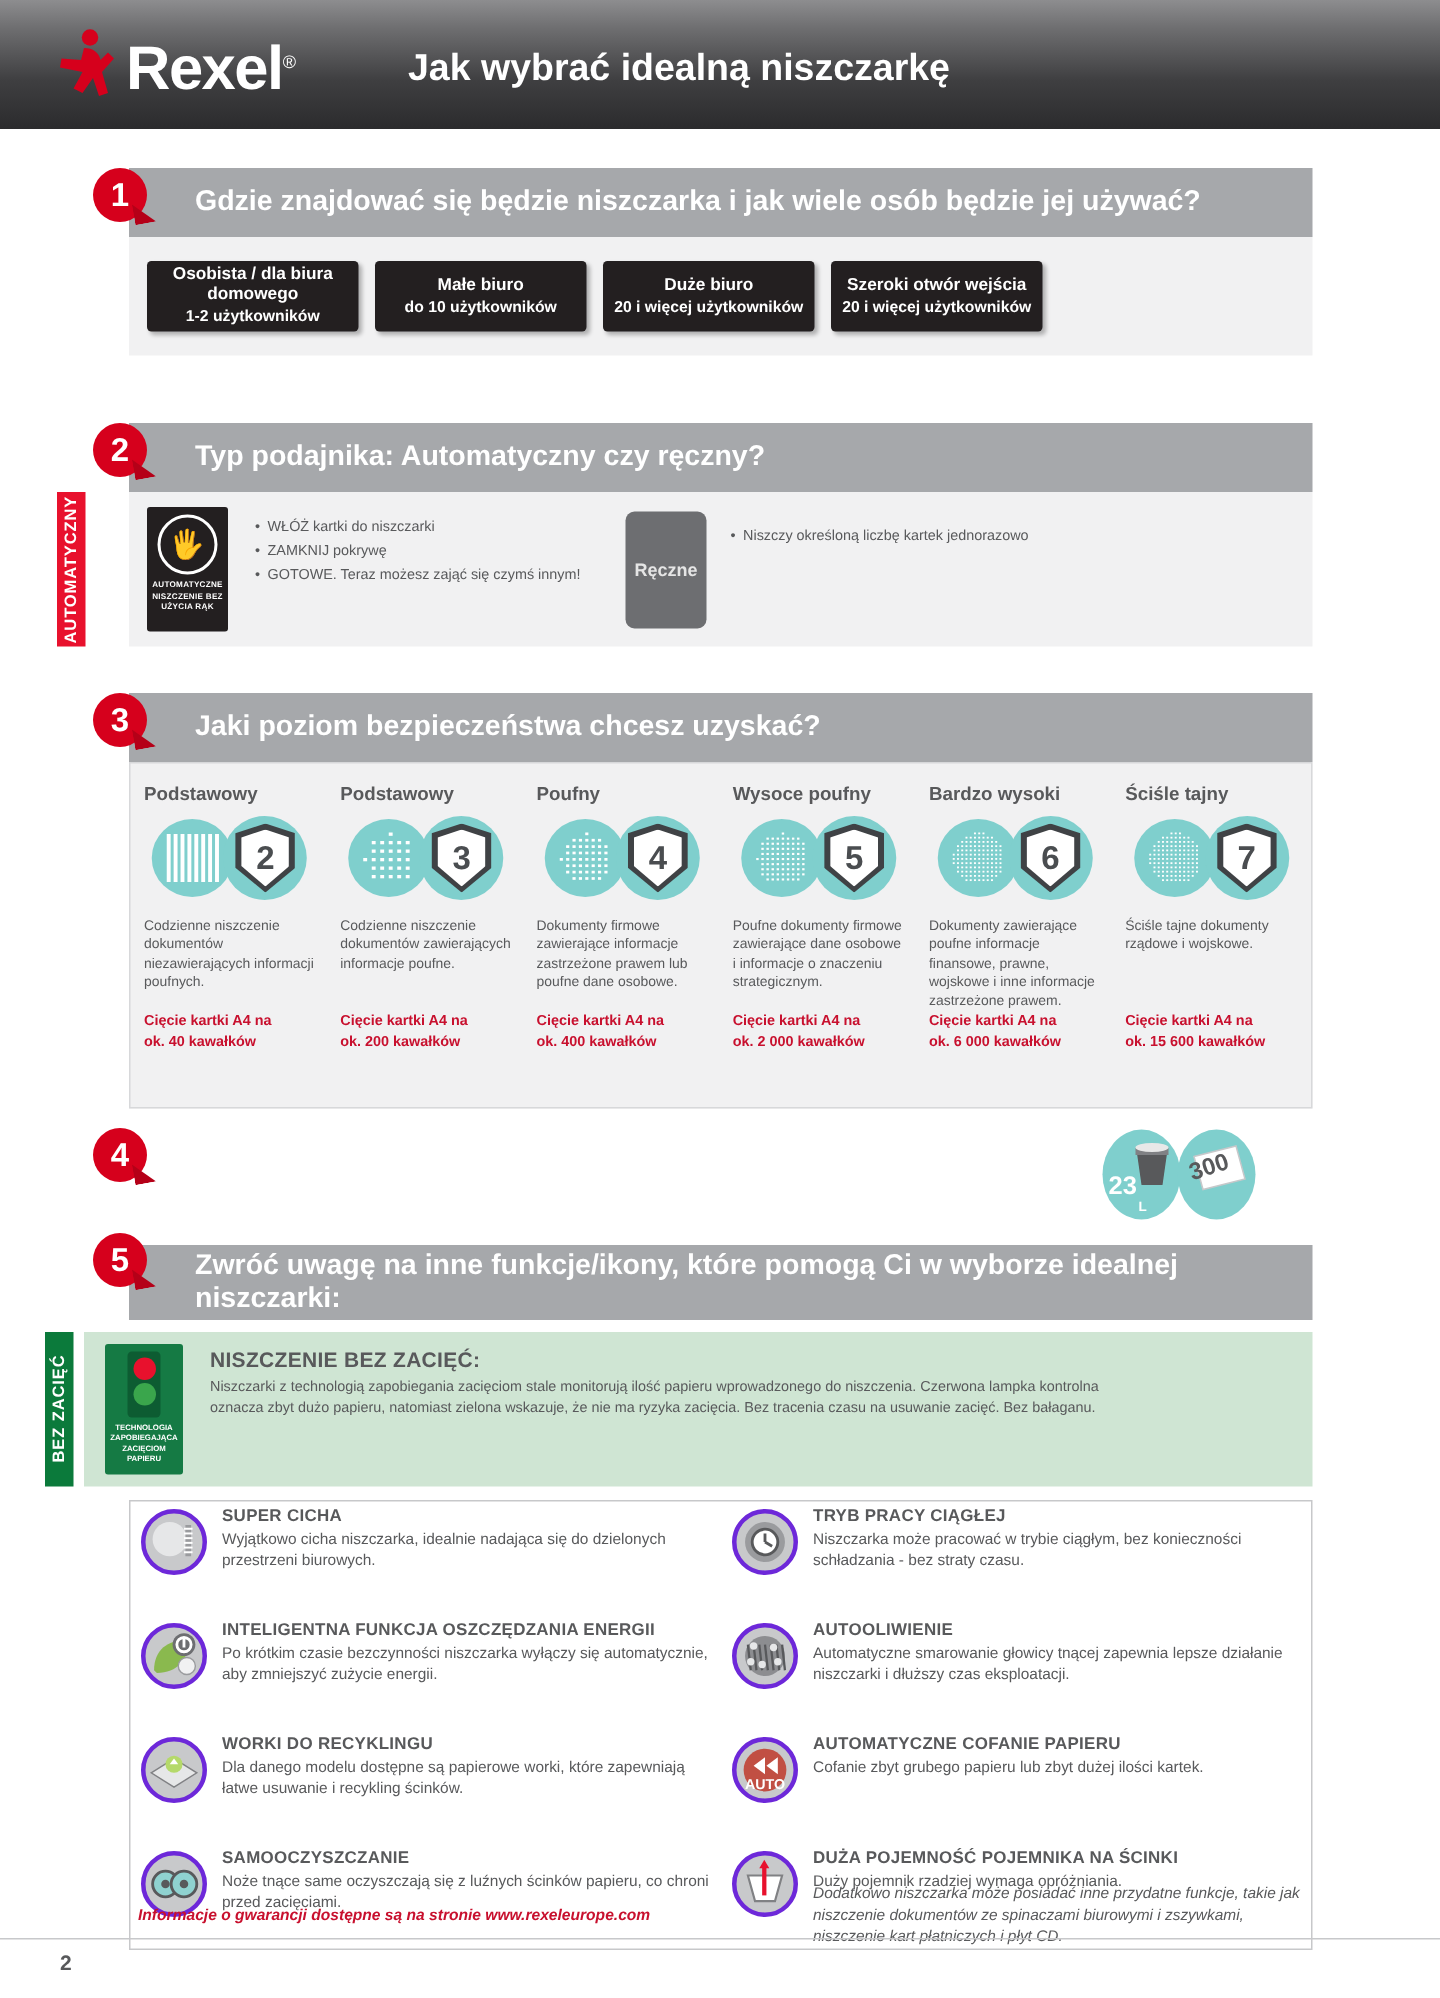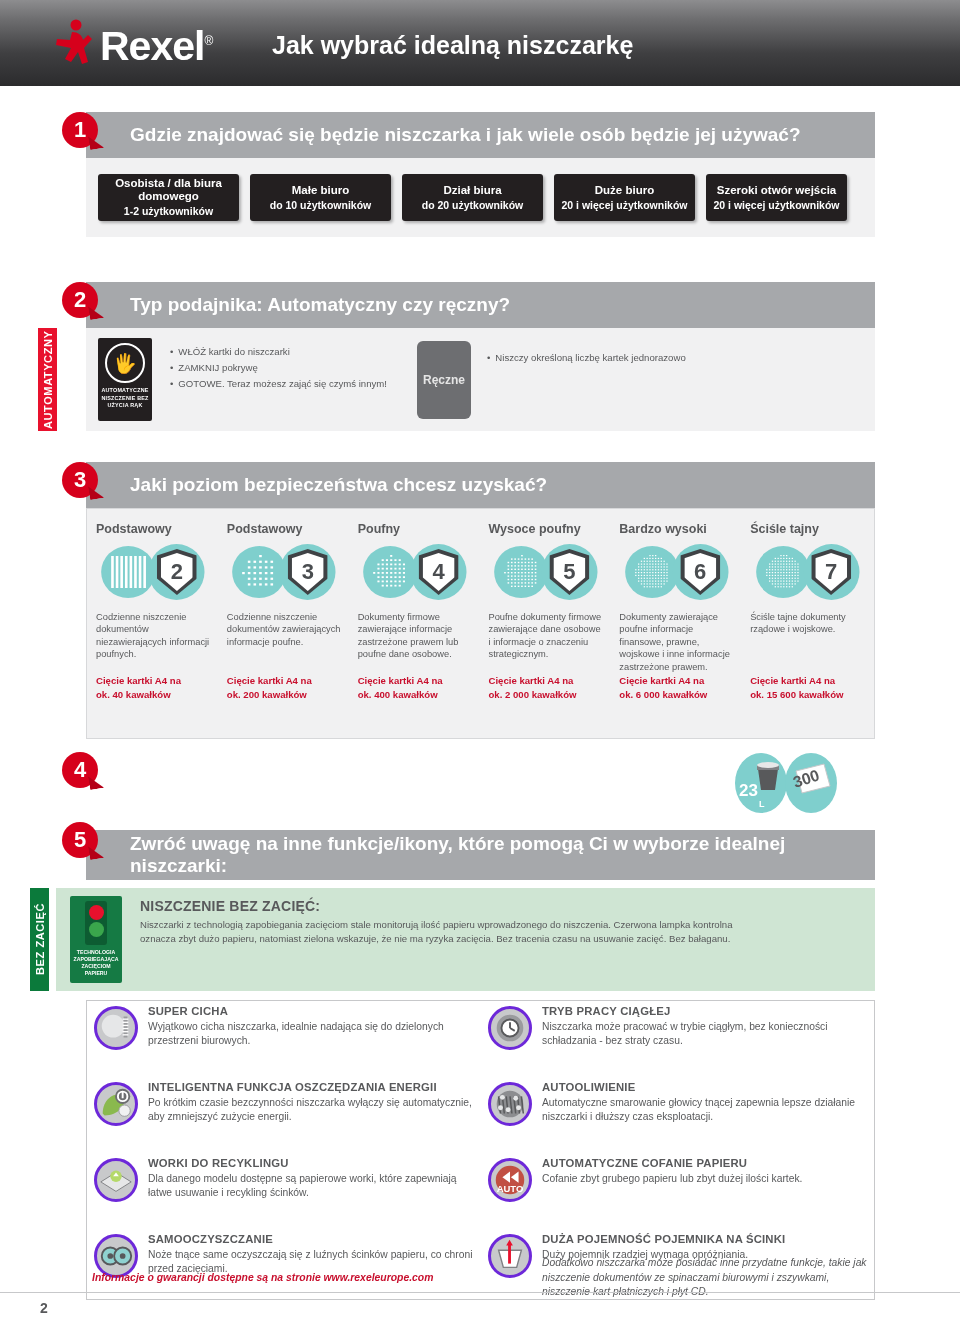--- a/index.html
+++ b/index.html
@@ -9,21 +9,21 @@
     font-family:"Liberation Sans", sans-serif;
     color:#4a4a4a;
     position:relative;
     overflow:hidden;
   }
   
   .header{
     position:absolute;left:0;top:0;width:960px;height:86px;
     background:linear-gradient(to bottom,#8d8d8f 0%,#6e6e70 22%,#3f3f41 62%,#2b2b2d 100%);
   }
-  .logo-wrap{position:absolute;left:52px;top:18px;display:flex;align-items:center;}
+  .logo-wrap{position:absolute;left:36px;top:18px;display:flex;align-items:center;}
   .logo-mark{position:relative;width:44px;height:50px;margin-right:4px;}
   .logo-text{
     color:#ffffff;font-size:41px;font-weight:bold;letter-spacing:-1px;
     line-height:44px;font-family:"Liberation Sans", sans-serif;
   }
   .logo-reg{font-size:12px;vertical-align:super;font-weight:normal;}
   .header-title{
     position:absolute;left:272px;top:31px;
     color:#ffffff;font-size:25px;font-weight:600;letter-spacing:0px;
   }
@@ -210,24 +210,20 @@
 </div>
 <div id="sec1-body"></div>
 <div class="chip-row" id="chip-row">
     <div class="chip">
       <div class="t1">Osobista / dla biura domowego</div>
       <div class="t2">1-2 użytkowników</div>
     </div>
     <div class="chip">
       <div class="t1">Małe biuro</div>
       <div class="t2">do 10 użytkowników</div>
-    </div>
-    <div class="chip">
-      <div class="t1">Dział biura</div>
-      <div class="t2">do 20 użytkowników</div>
     </div>
     <div class="chip">
       <div class="t1">Duże biuro</div>
       <div class="t2">20 i więcej użytkowników</div>
     </div>
     <div class="chip">
       <div class="t1">Szeroki otwór wejścia</div>
       <div class="t2">20 i więcej użytkowników</div>
     </div>
   </div>

